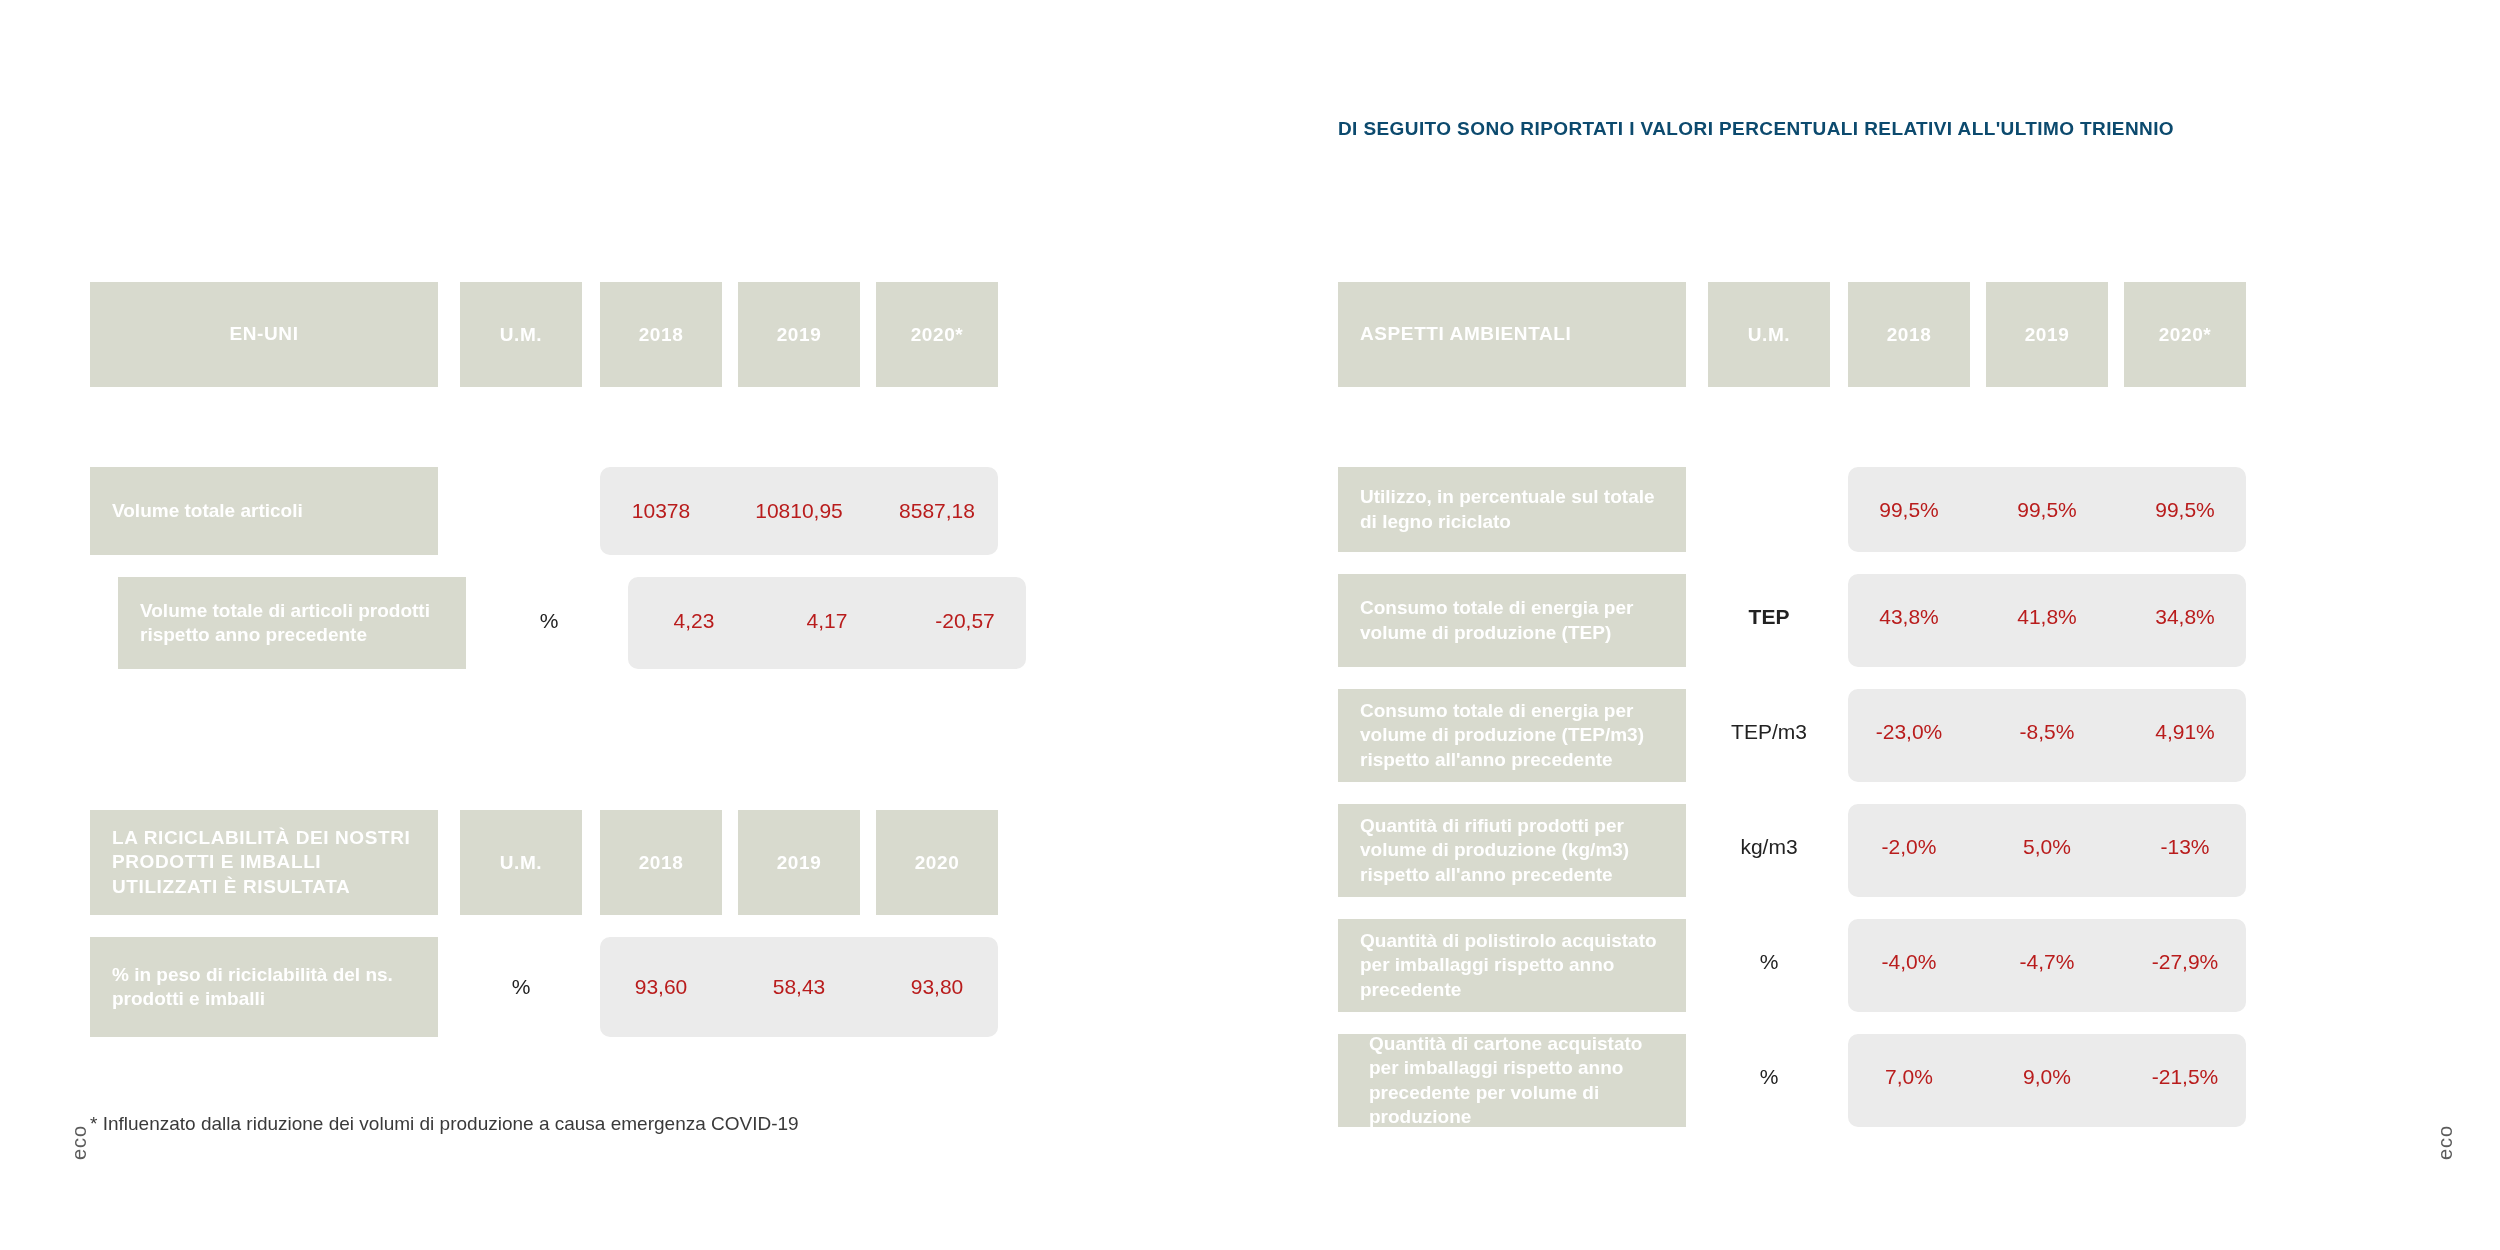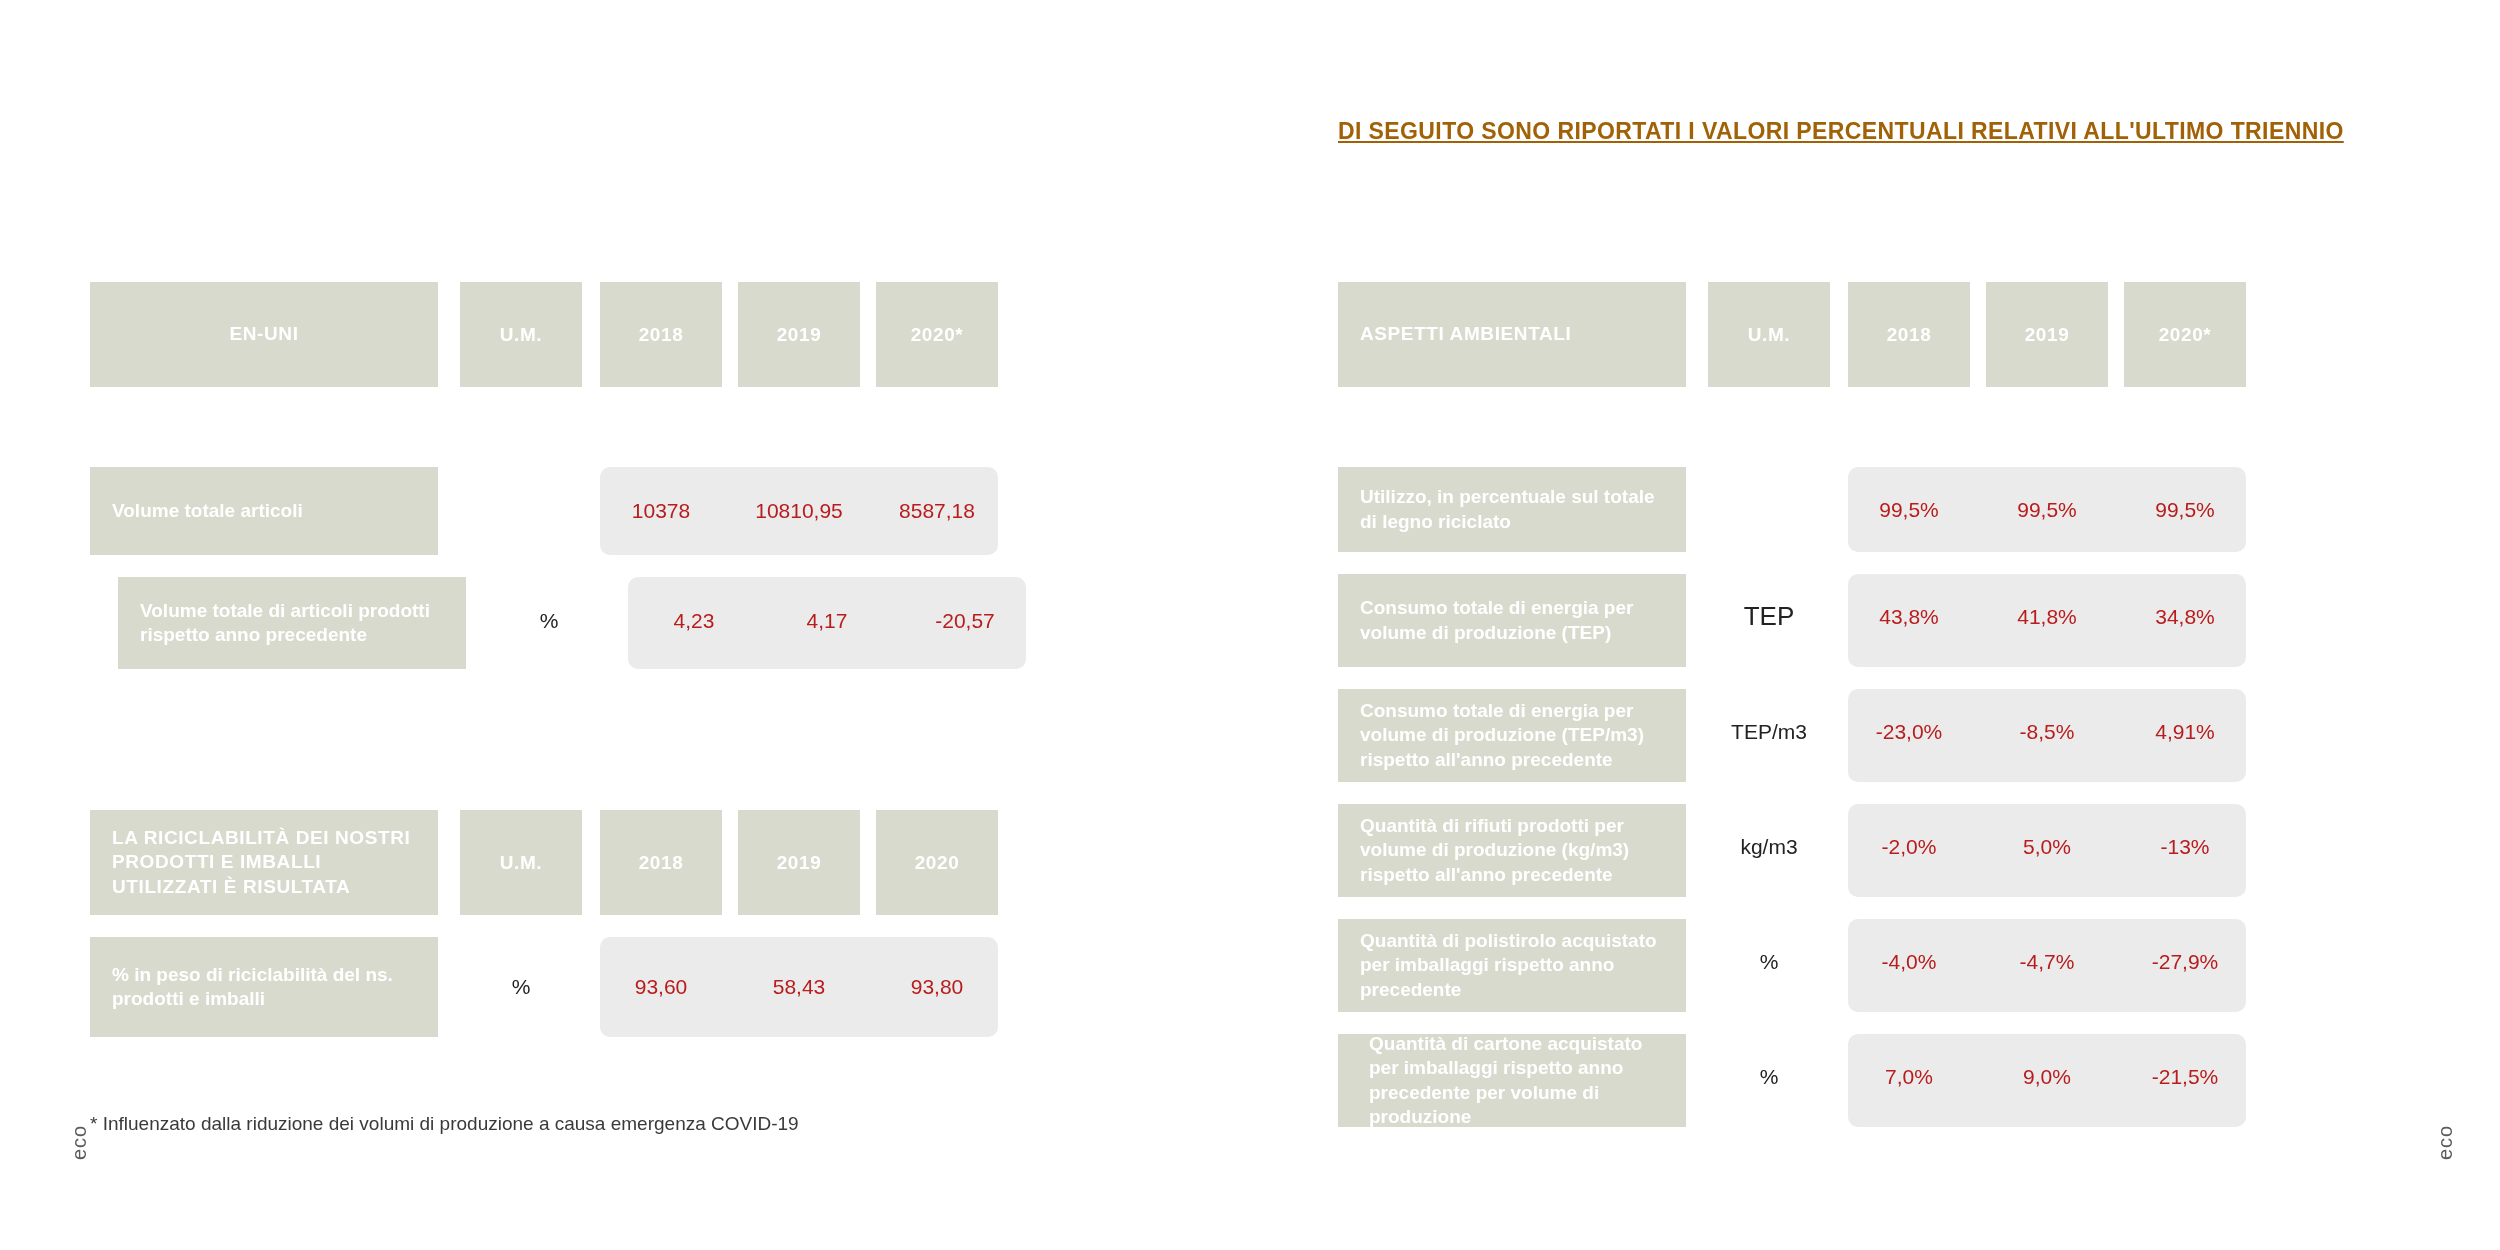--- a/index.html
+++ b/index.html
@@ -27,26 +27,25 @@
     transform: rotate(-90deg);
     transform-origin: left top;
     white-space: nowrap;
   }
   .side-mark.left  { left: 68px;  top: 1160px; }
   .side-mark.right { left: 2434px; top: 1160px; }
 
   
   .section-title {
     position: absolute;
-    font-size: 23px;
+    font-size: 19px;
     font-weight: bold;
     letter-spacing: 0.4px;
-    color: #a16207;
+    color: #0c4a6e;
     white-space: nowrap;
-    text-decoration: underline;
   }
 
   
   .table { position: absolute; }
 
   .row {
     position: relative;
     width: 100%;
   }
 
@@ -167,21 +166,21 @@
         <div class="value-band" style="left: 510px; top: 0px; width: 398px; height: 85px;"></div>
         <div class="cell label" style="left: 0px; top: 0px; width: 348px; height: 85px; font-size: 19px;">Utilizzo, in percentuale sul totale di legno riciclato</div>
         <div class="cell um" style="left: 370px; top: 0px; width: 122px; height: 85px; font-size: 21px;"></div>
         <div class="cell val" style="left: 510px; top: 0px; width: 122px; height: 85px; font-size: 21px;">99,5%</div>
         <div class="cell val" style="left: 648px; top: 0px; width: 122px; height: 85px; font-size: 21px;">99,5%</div>
         <div class="cell val" style="left: 786px; top: 0px; width: 122px; height: 85px; font-size: 21px;">99,5%</div>
       </div>
       <div class="row" style="position: absolute; left: 0px; top: 292px; height: 93px; width: 100%;">
         <div class="value-band" style="left: 510px; top: 0px; width: 398px; height: 93px;"></div>
         <div class="cell label" style="left: 0px; top: 0px; width: 348px; height: 93px; font-size: 19px;">Consumo totale di energia per volume di produzione (TEP)</div>
-        <div class="cell um" style="left: 370px; top: 0px; width: 122px; height: 85px; font-size: 26px;">TEP</div>
+        <div class="cell um" style="left: 370px; top: 0px; width: 122px; height: 85px; font-size: 21px; font-weight: bold;">TEP</div>
         <div class="cell val" style="left: 510px; top: 0px; width: 122px; height: 85px; font-size: 21px;">43,8%</div>
         <div class="cell val" style="left: 648px; top: 0px; width: 122px; height: 85px; font-size: 21px;">41,8%</div>
         <div class="cell val" style="left: 786px; top: 0px; width: 122px; height: 85px; font-size: 21px;">34,8%</div>
       </div>
       <div class="row" style="position: absolute; left: 0px; top: 407px; height: 93px; width: 100%;">
         <div class="value-band" style="left: 510px; top: 0px; width: 398px; height: 93px;"></div>
         <div class="cell label" style="left: 0px; top: 0px; width: 348px; height: 93px; font-size: 19px;">Consumo totale di energia per volume di produzione (TEP/m3) rispetto all'anno precedente</div>
         <div class="cell um" style="left: 370px; top: 0px; width: 122px; height: 85px; font-size: 21px;">TEP/m3</div>
         <div class="cell val" style="left: 510px; top: 0px; width: 122px; height: 85px; font-size: 21px;">-23,0%</div>
         <div class="cell val" style="left: 648px; top: 0px; width: 122px; height: 85px; font-size: 21px;">-8,5%</div>

